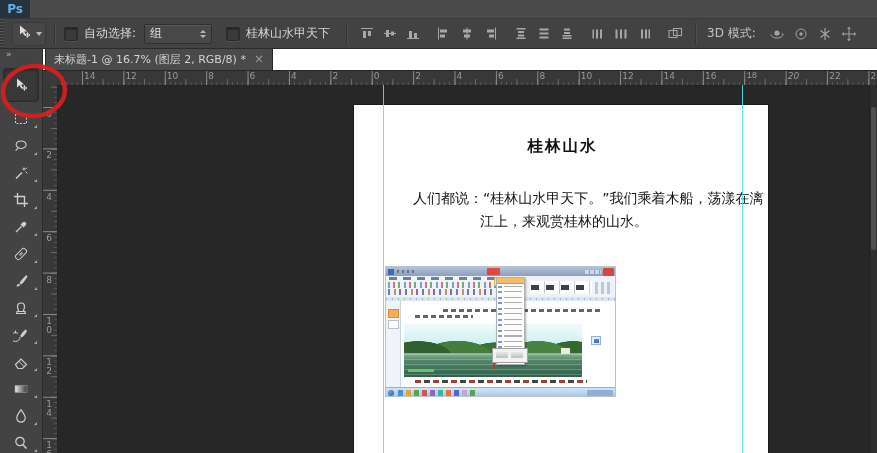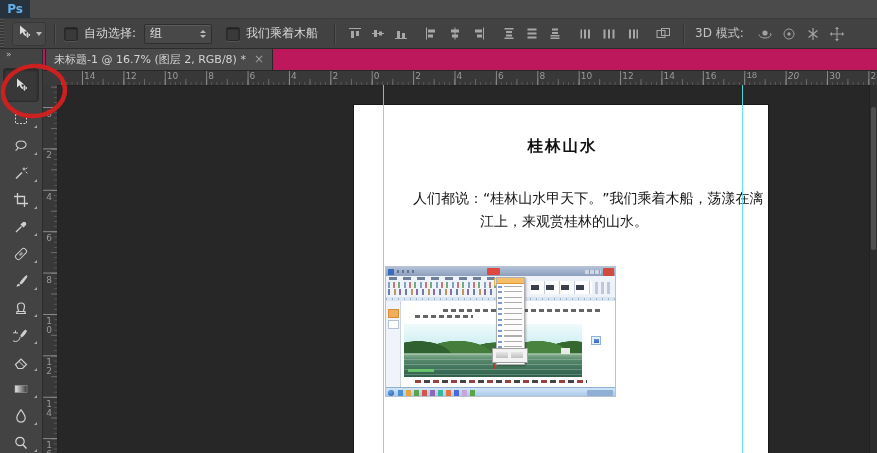--- a/index.html
+++ b/index.html
@@ -36,21 +36,21 @@
   .dd-arrows i{display:block;width:0;height:0;border-left:3px solid transparent;border-right:3px solid transparent;}
   .dd-arrows i.u{border-bottom:3.5px solid #b8b8b8;}
   .dd-arrows i.d{border-top:3.5px solid #b8b8b8;}
   .alrow{display:flex;align-items:center;}
   .ali{width:15px;height:14px;margin:0 4px;opacity:.85;}
   .ali.gap{margin-left:12px;}
   .ali svg{display:block;}
   .m3d{width:17px;height:16px;margin:0 3.5px;opacity:.8;}
 
   
-  .tabrow{position:absolute;left:42px;top:48px;width:835px;height:22px;background:#be185d;
+  .tabrow{position:absolute;left:42px;top:48px;width:835px;height:22px;background:#ffffff;
           border-bottom:1px solid #272727;display:flex;z-index:4;}
   .tab{display:flex;align-items:center;height:22px;margin-left:3px;padding:0 8px;background:#4a4a4a;
        border-right:1px solid #262626;border-left:1px solid #262626;}
   .tab-title{font-size:11px;color:#d4d4d4;white-space:nowrap;}
   .tab-close{font-size:12px;color:#9d9d9d;margin-left:8px;cursor:default;}
 
   
   .toolstrip{position:absolute;left:0;top:48px;width:42px;height:405px;background:#434343;
              border-right:1px solid #2b2b2b;z-index:4;}
   .panel-toggle{height:13px;padding:1px 0 0 6px;font-size:9px;color:#bdbdbd;letter-spacing:1px;}
@@ -209,21 +209,21 @@
     <span class="cb"></span>
     <label class="olabel">自动选择:</label>
     <div class="dropdown">
       <span>组</span>
       <span class="dd-arrows">
           <i class="u"></i>
           <i class="d"></i>
         </span>
     </div>
     <span class="cb"></span>
-    <label class="olabel">我们乘着木船</label>
+    <label class="olabel">桂林山水甲天下</label>
     <div class="vsep"></div>
     <div class="alrow" id="align-icons">
         <span class="ali">
           <svg viewBox="0 0 15 14" width="15" height="14">
             <rect x="1" y="1" width="12" height="1" fill="#b9b9b9"></rect>
             <rect x="3" y="4" width="3" height="7" fill="#b9b9b9"></rect>
             <rect x="8" y="4" width="3" height="5" fill="#b9b9b9"></rect>
           </svg>
         </span>
         <span class="ali">
@@ -460,21 +460,21 @@
       <span class="rlab" style="left: 358.2px;">2</span>
       <span class="rlab" style="left: 399.6px;">4</span>
       <span class="rlab" style="left: 441px;">6</span>
       <span class="rlab" style="left: 482.4px;">8</span>
       <span class="rlab" style="left: 523.8px;">10</span>
       <span class="rlab" style="left: 565.2px;">12</span>
       <span class="rlab" style="left: 606.6px;">14</span>
       <span class="rlab" style="left: 648px;">16</span>
       <span class="rlab" style="left: 689.4px; font-family: Liberation Mono, monospace;">18</span>
       <span class="rlab" style="left: 730.8px; font-style: italic;">20</span>
-      <span class="rlab" style="left: 772.2px;">30</span>
+      <span class="rlab" style="left: 772.2px;">22</span>
       <span class="rlab" style="left: 813.6px;">24</span>
     </div>
   <div class="vruler" id="vruler">
       <span class="vlab" style="top: 24px;">0</span>
       <span class="vlab" style="top: 65.4px;">2</span>
       <span class="vlab" style="top: 106.8px;">4</span>
       <span class="vlab" style="top: 148.2px;">6</span>
       <span class="vlab" style="top: 189.6px;">8</span>
       <span class="vlab" style="top: 231px;">10</span>
       <span class="vlab" style="top: 272.4px;">12</span>

